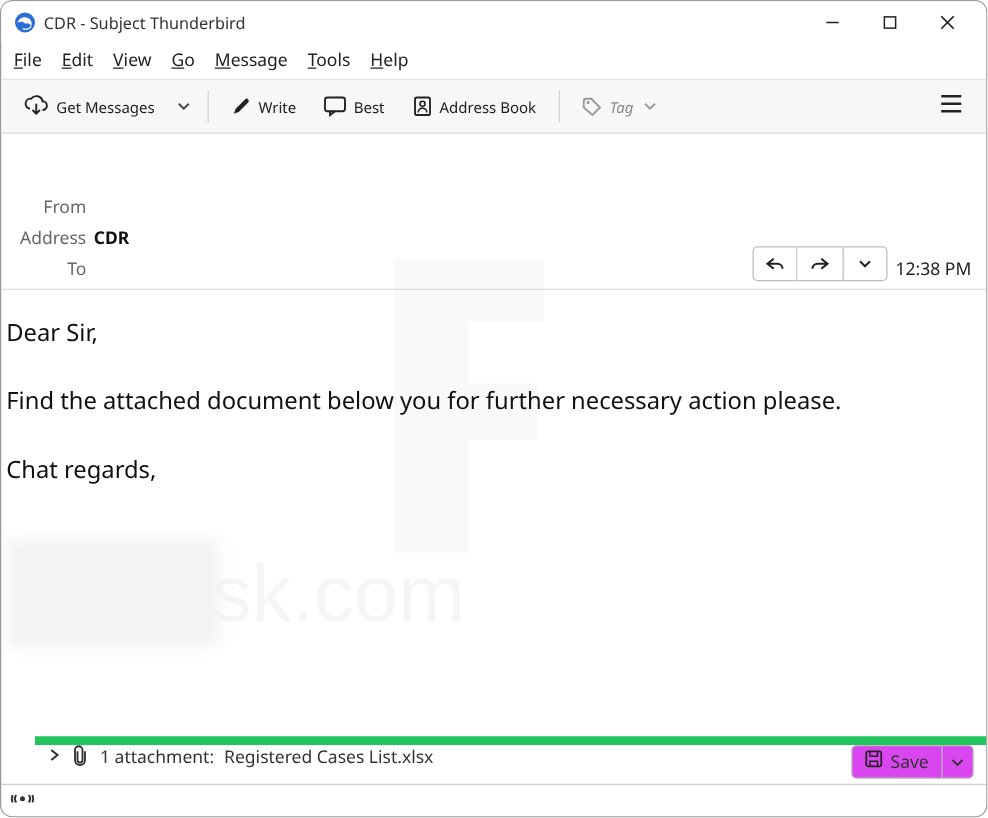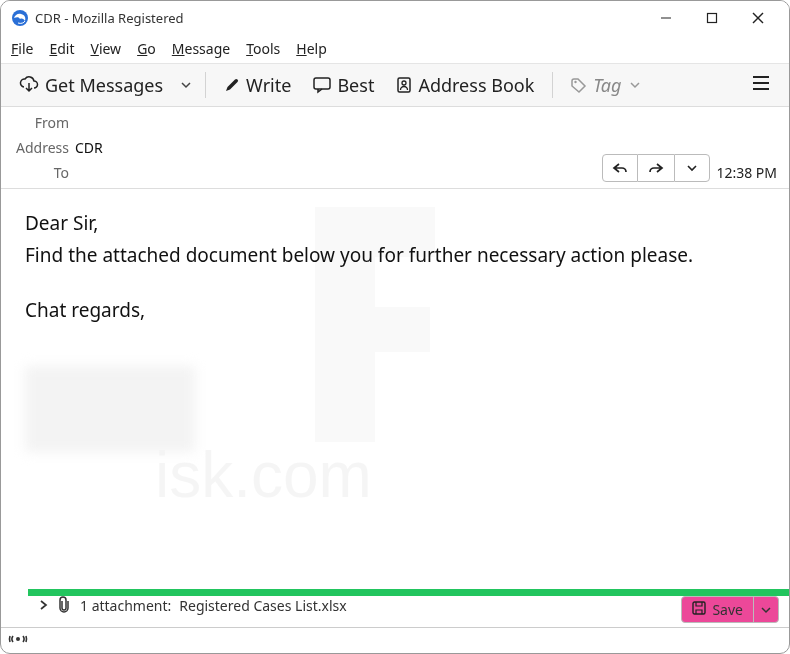--- a/index.html
+++ b/index.html
@@ -16,50 +16,50 @@
   .winctrls { display: flex; }
   .winbtn { width: 46px; height: 30px; display: flex; align-items: center; justify-content: center; color: #222; }
   .winbtn svg { width: 12px; height: 12px; }
 
   
   .menubar { height: 28px; display: flex; align-items: center; padding: 0 10px; gap: 16px; font-size: 14px; color: #222; border-bottom: 1px solid rgba(0,0,0,0); }
   .menuitem .u { text-decoration: underline; }
 
   
   .toolbar { height: 44px; background: #f7f7f7; border-top: 1px solid #e5e5e5; border-bottom: 1px solid #ddd; display: flex; align-items: center; padding: 0 10px; gap: 6px; }
-  .tbutton { display: flex; align-items: center; gap: 6px; padding: 4px 8px; border-radius: 4px; font-size: 18px; color: #222; }
+  .tbutton { display: flex; align-items: center; gap: 6px; padding: 4px 8px; border-radius: 4px; font-size: 12px; color: #222; }
   .tsep { width: 1px; height: 26px; background: #d3d3d3; margin: 0 4px; }
   .chev svg, .tbutton .icon svg { display: block; }
   .spacer { flex: 1; }
   .hamburger { padding: 6px 8px; }
   .hamburger svg { width: 20px; height: 18px; }
   .chev { padding: 4px 4px; }
 
   
   .headerbox { border-bottom: 1px solid #ddd; display: flex; padding: 6px 10px 6px 10px; gap: 8px; }
-  .headerfields { flex: 1; display: grid; grid-template-columns: 64px 1fr; row-gap: 6px; align-items: center; font-size: 14px; }
+  .headerfields { flex: 1; display: grid; grid-template-columns: 64px 1fr; row-gap: 6px; align-items: center; font-size: 14px; margin-top: 43px; }
   .hlabel { text-align: right; color: #666; padding-right: 6px; }
-  .hval-subject { font-weight: 400; color: #111; }
+  .hval-subject { font-weight: 700; color: #111; }
   .headerright { display: flex; align-items: flex-end; gap: 6px; }
   .replyctrls { display: flex; }
   .replyctrls .ibtn { width: 36px; height: 28px; border: 1px solid #bbb; display:flex; align-items:center; justify-content:center; background:#fff; }
   .replyctrls .ibtn:first-child { border-radius: 4px 0 0 4px; }
   .replyctrls .ibtn:nth-child(2) { border-left: 0; border-right: 0; }
   .replyctrls .ibtn:last-child { border-radius: 0 4px 4px 0; }
   .timestamp { font-size: 14px; color: #222; padding-right: 2px; margin-top: 8px; }
 
   
-  .body { flex: 1; padding: 18px 24px; font-size: 19px; color: #111; line-height: 1.7; position: relative; overflow: hidden; }
+  .body { flex: 1; padding: 18px 4px; font-size: 19px; color: #111; line-height: 1.7; position: relative; overflow: hidden; }
   .sigblur { margin-top: 40px; width: 170px; height: 86px; background: #f3f3f3; filter: blur(6px); }
 
   
   .attachbar { height: 38px; border-top: 7px solid #22c55e; display: flex; align-items: flex-start; padding: 0 10px; gap: 8px; font-size: 14px; color: #333; margin-left: 27px; }
   .attachbar .expand { transform: rotate(0deg); }
   .attachbar .spacer { flex: 1; }
-  .savebtn { display: flex; align-items: stretch; border: 1px solid #bbb; border-radius: 4px; overflow: hidden; background:#ec4899; }
+  .savebtn { display: flex; align-items: stretch; border: 1px solid #bbb; border-radius: 4px; overflow: hidden; background:#d946ef; }
   .savebtn .main { display: flex; align-items: center; gap: 6px; padding: 3px 10px; font-size: 14px; }
   .savebtn .caret { display: flex; align-items:center; justify-content:center; border-left: 1px solid #bbb; padding: 0 7px; }
 
   
   .statusbar { height: 26px; border-top: 1px solid #ccc; display: flex; align-items: center; padding: 0 8px; font-size: 13px; }
   .statusbar .conn { color: #333; }
 
   svg { overflow: visible; }
 </style>
 </head>
@@ -77,21 +77,21 @@
   </div>
 
   <div class="titlebar">
     <span class="appicon">
       <svg viewBox="0 0 18 18">
           <circle cx="9" cy="9" r="8" fill="#2a6fd6"></circle>
           <path d="M3 9 C4 6 7 4 10 5 C14 6 15 9 14 12 C13 10 11 9 9 10 C8 8 6 8 3 9 Z" fill="#fff"></path>
           <path d="M14 12 C13 14 10 15 7 14" stroke="#fff" stroke-width="1" fill="none"></path>
         </svg>
     </span>
-    <span class="title">CDR - Mozilla Registered</span>
+    <span class="title">CDR - Subject Thunderbird</span>
     <span class="titlespacer"></span>
     <div class="winctrls">
       <div class="winbtn">
           <svg viewBox="0 0 12 12">
             <line x1="1" y1="6" x2="11" y2="6" stroke="#222" stroke-width="1.2"></line>
           </svg>
         </div>
       <div class="winbtn">
           <svg viewBox="0 0 12 12">
             <rect x="1.5" y="1.5" width="9" height="9" fill="none" stroke="#222" stroke-width="1.2"></rect>
@@ -206,21 +206,21 @@
               <path d="M1 3 l4 4 l4 -4" fill="none" stroke="#222" stroke-width="1.6"></path>
             </svg>
           </div>
       </div>
       <div class="timestamp">12:38 PM</div>
     </div>
   </div>
 
   <div class="body">
     <p>Dear Sir,</p>
-    <p style="">Find the attached document below you for further necessary action please.</p>
+    <p style="margin-top:22px;">Find the attached document below you for further necessary action please.</p>
     <p style="margin-top:22px;">Chat regards,</p>
     <div class="sigblur"></div>
   </div>
 
   <div class="attachbar">
     <span class="expand"><svg width="10" height="12" viewBox="0 0 10 12">
           <path d="M3 2 l5 4 l-5 4" fill="none" stroke="#333" stroke-width="1.7"></path>
         </svg></span>
     <span><svg width="16" height="18" viewBox="0 0 16 18">
           <path d="M12 5 v7 a4 4 0 0 1-8 0 V4 a3 3 0 0 1 6 0 v8 a2 2 0 0 1-4 0 V5" fill="none" stroke="#333" stroke-width="1.5"></path>

